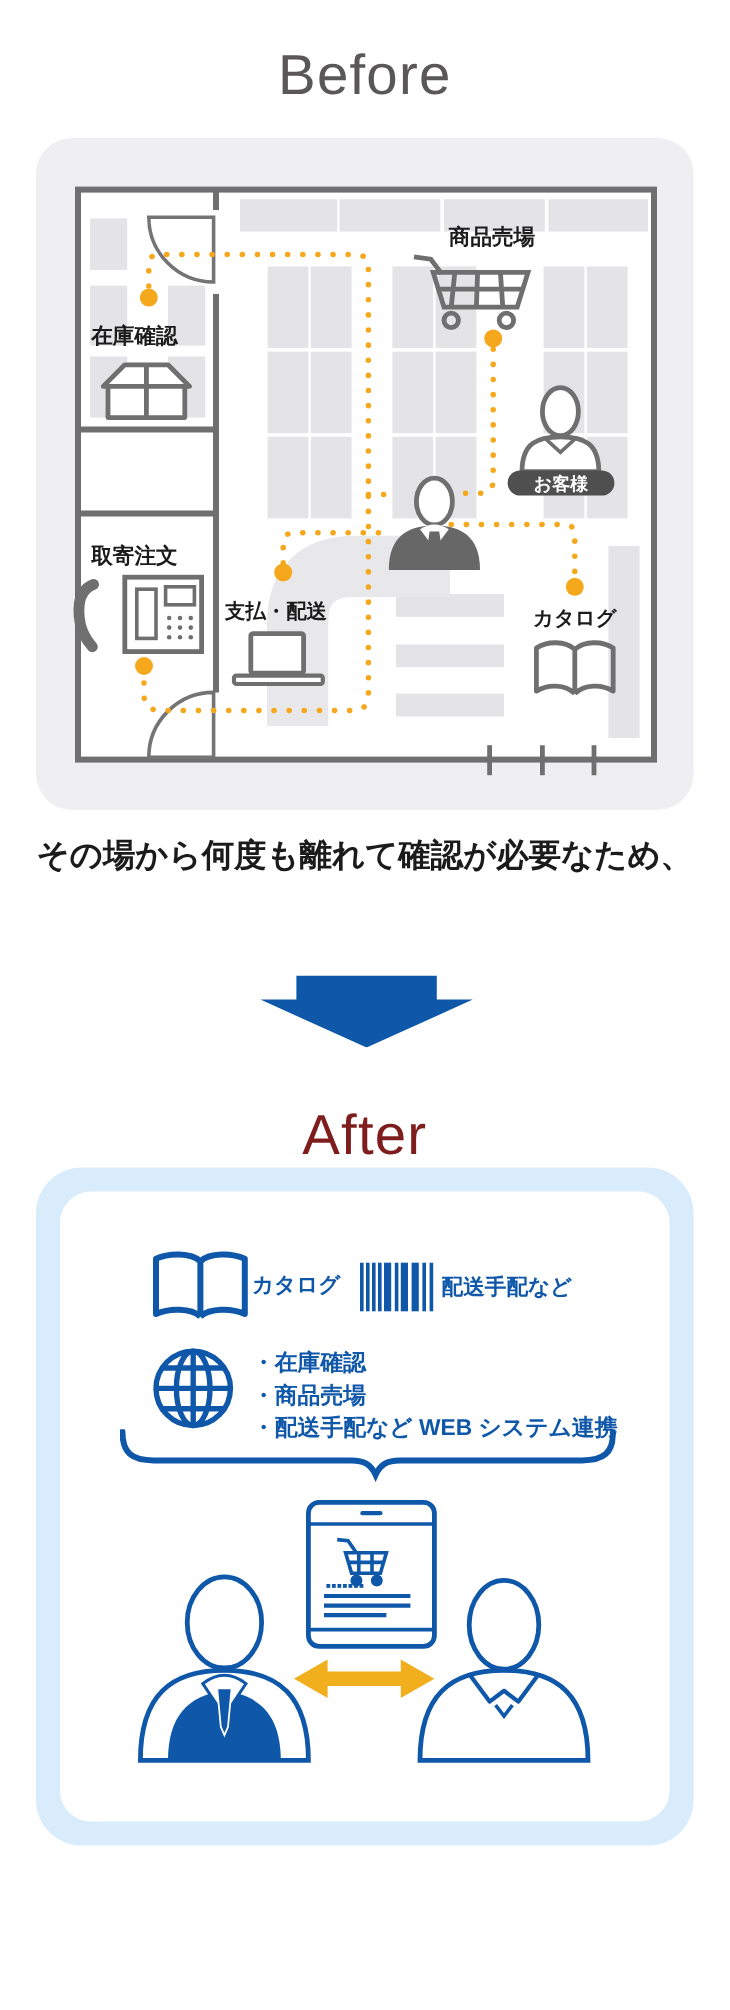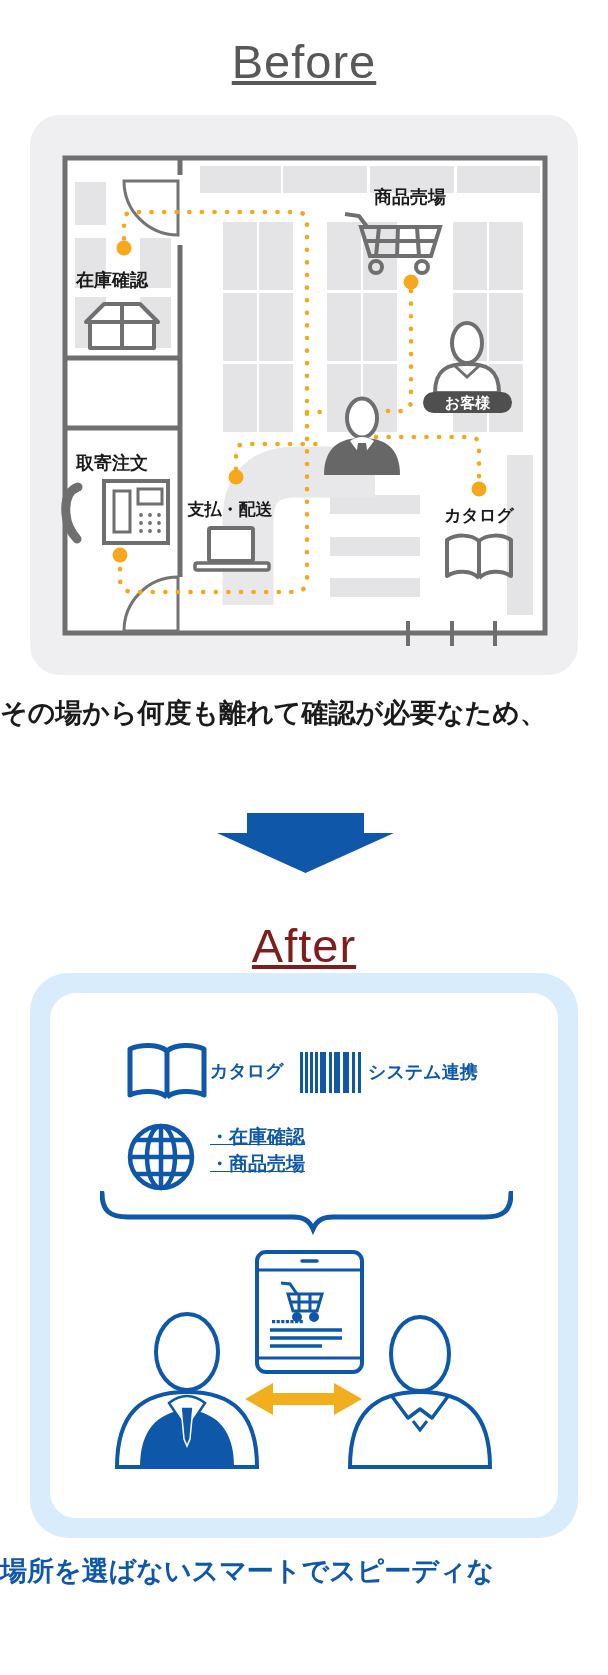--- a/index.html
+++ b/index.html
@@ -1,29 +1,29 @@
 <!DOCTYPE html>
 <html><head>
 <meta charset="utf-8">
 <style>
   html,body{margin:0;padding:0;background:#fff;}
   body{width:608px;height:1675px;position:relative;overflow:hidden;
        font-family:"Liberation Sans","DejaVu Sans",sans-serif;}
   .abs{position:absolute;}
-  .section-title{width:608px;text-align:center;font-size:47px;letter-spacing:1px;font-weight:500;text-decoration:underline;}
+  .section-title{width:608px;text-align:center;font-size:47px;letter-spacing:1px;font-weight:500;}
   #before-title{top:34px;left:0;color:#595757;}
   #after-title{top:918px;left:0;color:#7f1d1d;}
   #plan-box{left:30px;top:115px;width:548px;height:560px;background:#EFEFF1;border-radius:30px;}
-  .caption{width:608px;text-align:left;font-weight:bold;font-size:27px;line-height:42px;}
+  .caption{width:608px;text-align:center;font-weight:bold;font-size:27px;line-height:42px;}
   #before-caption{top:692px;left:0;color:#1B1B1B;}
   #after-caption{top:1550px;left:0;color:#0E57A9;line-height:43px;}
   #after-panel{left:30px;top:973px;width:548px;height:565px;background:#D9ECFB;border-radius:38px;}
   #after-inner{position:absolute;left:20px;top:20px;width:508px;height:525px;background:#fff;border-radius:26px;}
   .blue-label{position:absolute;color:#0E57A9;font-weight:bold;font-size:18px;line-height:24px;white-space:nowrap;}
-  .feature-line{position:absolute;left:180px;color:#0E57A9;font-weight:bold;font-size:19px;line-height:27px;white-space:nowrap;text-decoration:underline;}
+  .feature-line{position:absolute;left:180px;color:#0E57A9;font-weight:bold;font-size:19px;line-height:27px;white-space:nowrap;}
   svg text{font-family:"Liberation Sans","DejaVu Sans",sans-serif;}
 </style>
 </head>
 <body>
 
 <div class="abs section-title" id="before-title">Before</div>
 
 <div class="abs" id="plan-box">
   <svg width="548" height="560" viewBox="0 0 548 560">
 
@@ -205,34 +205,35 @@
       <rect x="10" y="0" width="3" height="41"></rect>
         <rect x="15" y="0" width="3" height="41"></rect>
       <rect x="20" y="0" width="6" height="41"></rect>
         <rect x="29" y="0" width="3" height="41"></rect>
       <rect x="34" y="0" width="6" height="41"></rect>
         <rect x="43" y="0" width="6" height="41"></rect>
       <rect x="52" y="0" width="3" height="41"></rect>
         <rect x="58" y="0" width="3" height="41"></rect>
     </g>
   </svg>
-  <div class="blue-label" style="left:338px;top:87px;">システム連携</div>
+  <div class="blue-label" style="left:338px;top:87px;">配送手配など</div>
 
   <svg class="abs" style="left:97px;top:150px;" width="68" height="68" viewBox="0 0 68 68">
     <g fill="none" stroke="#0E57A9" stroke-width="4.5">
       <circle cx="34" cy="34" r="31"></circle>
       <ellipse cx="34" cy="34" rx="14" ry="31"></ellipse>
       <path d="M34,3 V65"></path>
       <path d="M3,34 H65"></path>
       <path d="M9,17 H59"></path>
       <path d="M9,51 H59"></path>
     </g>
   </svg>
   <div class="feature-line" style="top:150px;">・在庫確認</div>
   <div class="feature-line" style="top:177px;">・商品売場</div>
+  <div class="feature-line" style="top:204px;">・配送手配など WEB システム連携</div>
 
   <svg class="abs" style="left:70px;top:218px;" width="413" height="44" viewBox="0 0 413 44">
     <path d="M2,2 C2,20 10,26 28,26 L193,26 C203,26 209,29 213,38 C217,29 223,26 233,26 L385,26 C403,26 411,20 411,2" fill="none" stroke="#0E57A9" stroke-width="5" stroke-linecap="round"></path>
   </svg>
 
   <svg class="abs" style="left:0;top:260px;" width="548" height="240" viewBox="0 0 548 240">
 
     <g>
       <ellipse cx="157" cy="119" rx="31" ry="38" fill="#fff" stroke="#0E57A9" stroke-width="4"></ellipse>
       <path d="M87,234 C87,180 112,159 157,159 C202,159 227,180 227,234 Z" fill="#fff" stroke="#0E57A9" stroke-width="4"></path>
@@ -269,14 +270,13 @@
         <rect x="260.4" y="87" width="3.2" height="3.2"></rect>
           <rect x="265" y="87" width="3.2" height="3.2"></rect>
         <rect x="269.6" y="87" width="3.2" height="3.2"></rect>
       </g>
       <path d="M240,97 H312 M240,105 H312 M240,113 H292" stroke="#0E57A9" stroke-width="3.5"></path>
     </g>
   </svg>
 </div>
 
 <div class="abs caption" id="after-caption">
-  <div>場所を選ばないスマートでスピーディな</div>
 </div>
 
 </body></html>

